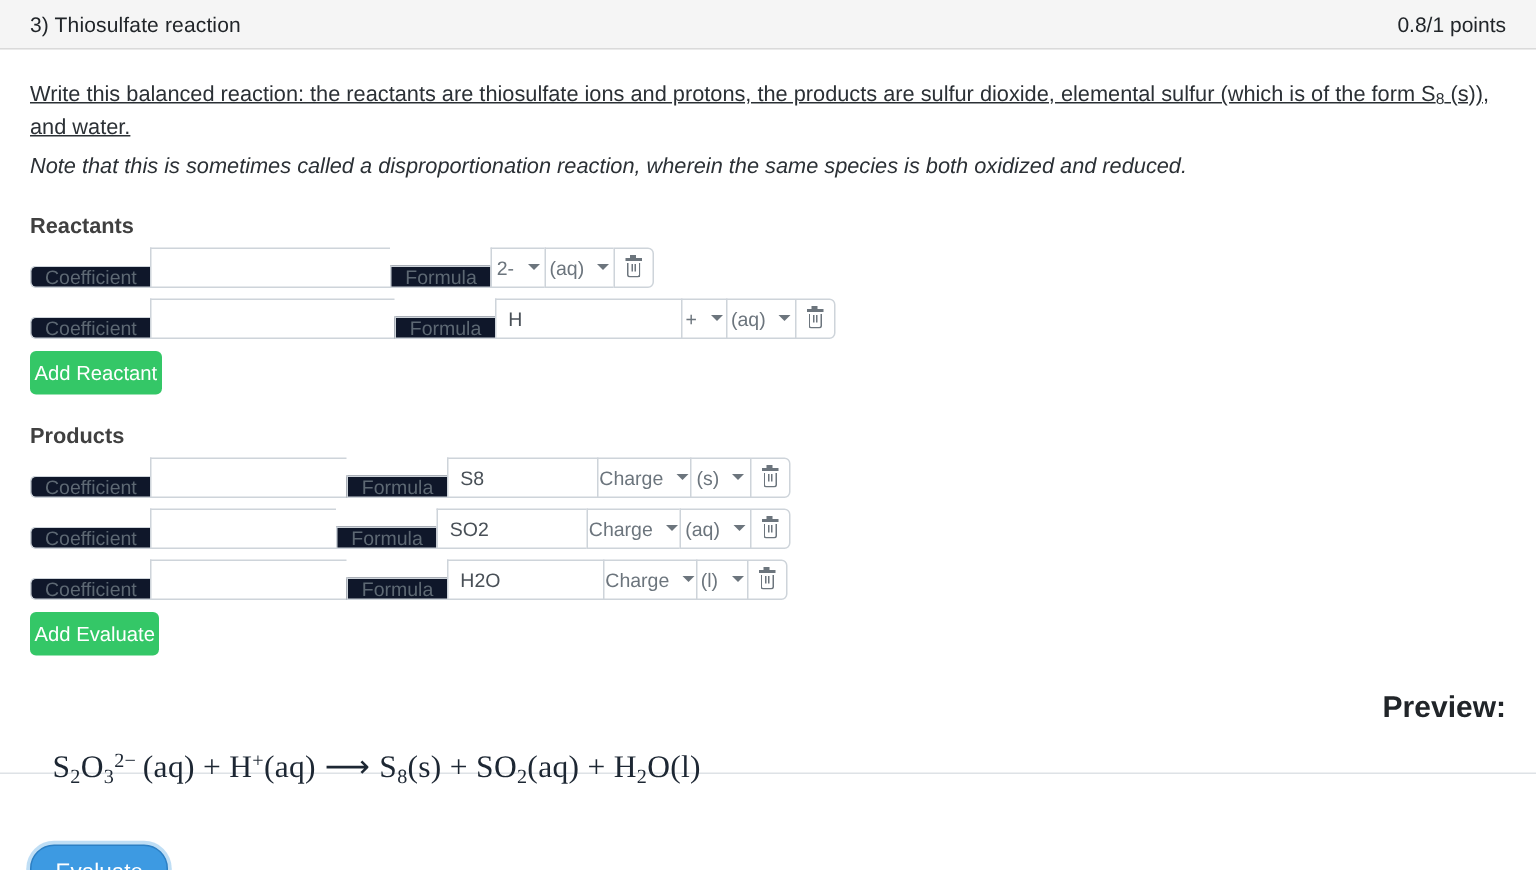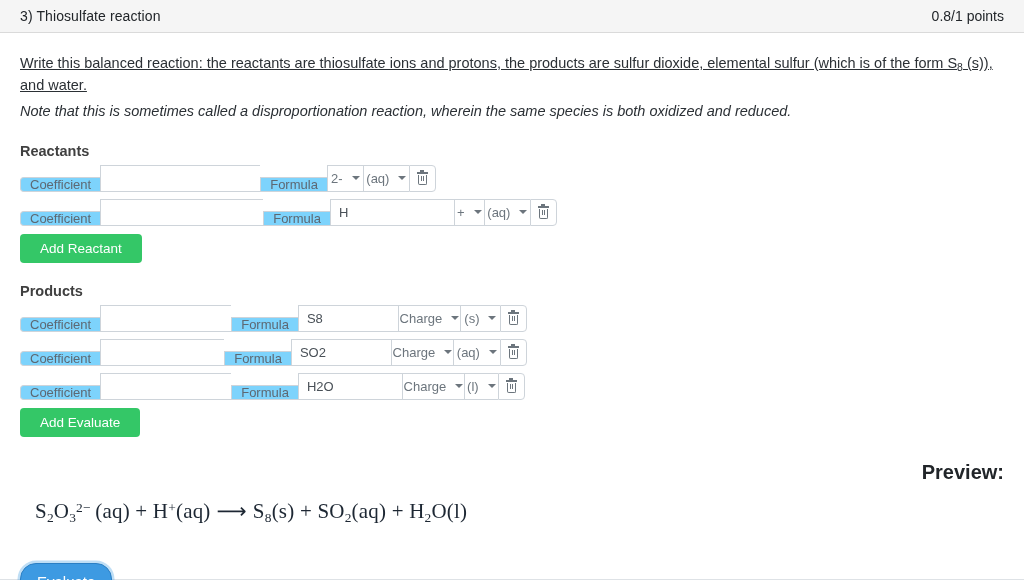--- a/index.html
+++ b/index.html
@@ -10,21 +10,21 @@
     width: 1024px;
     height: 580px;
     background: #ffffff;
     font-family: "Liberation Sans", sans-serif;
     font-size: 14px;
     color: #212529;
     overflow: hidden;
   }
   .card {
     width: 1024px;
-    height: 580px;
+    height: 516px;
     box-sizing: border-box;
     background: #ffffff;
     border-bottom: 1px solid #dee2e6;
     position: relative;
   }
   
   .card-header {
     height: 33px;
     box-sizing: border-box;
     background: #f5f5f5;
@@ -82,21 +82,21 @@
   .cell {
     box-sizing: border-box;
     border: 1px solid #ced4da;
     display: flex;
     align-items: center;
     background: #ffffff;
     color: #6c757d;
     white-space: nowrap;
   }
   .addon {
-    background: #7dd3fc;
+    background: #0f172a;
     color: #5d6873;
     padding: 0 9px;
     border-right: none;
     margin-top: 12px;
   }
   .addon.first {
     border-top-left-radius: 4px;
     border-bottom-left-radius: 4px;
   }
   .txt-input {
@@ -164,21 +164,21 @@
 
   
   .btn-green {
     display: inline-block;
     background: #34c767;
     color: #ffffff;
     border: none;
     border-radius: 4px;
     font-size: 13.5px;
     font-family: "Liberation Sans", sans-serif;
-    padding: 7px 20px;
+    padding: 7px 3px;
     cursor: pointer;
     margin-top: 1px;
   }
   .preview-label {
     font-weight: bold;
     font-size: 20px;
     color: #212529;
     margin: 24px 0 2px 0;
     text-align: right;
   }

